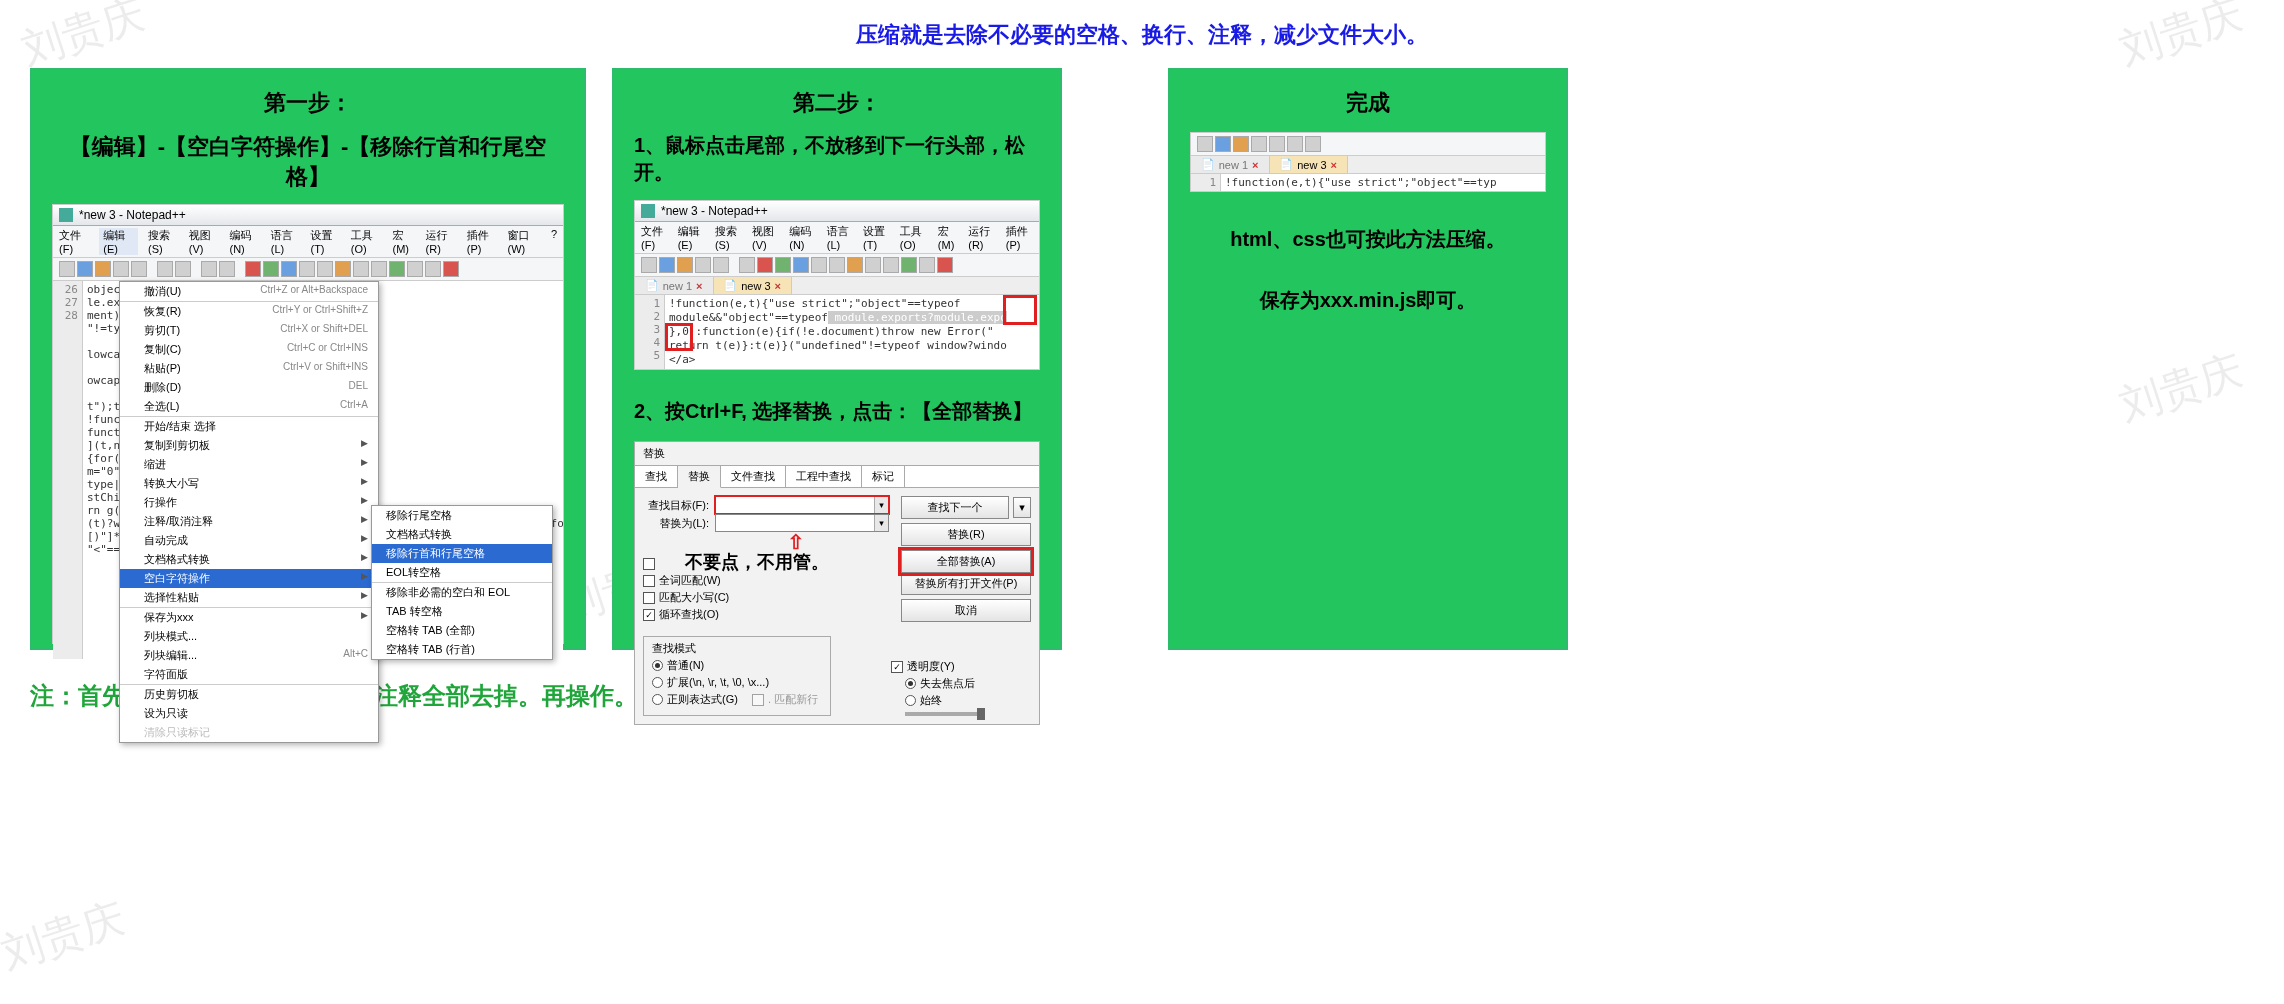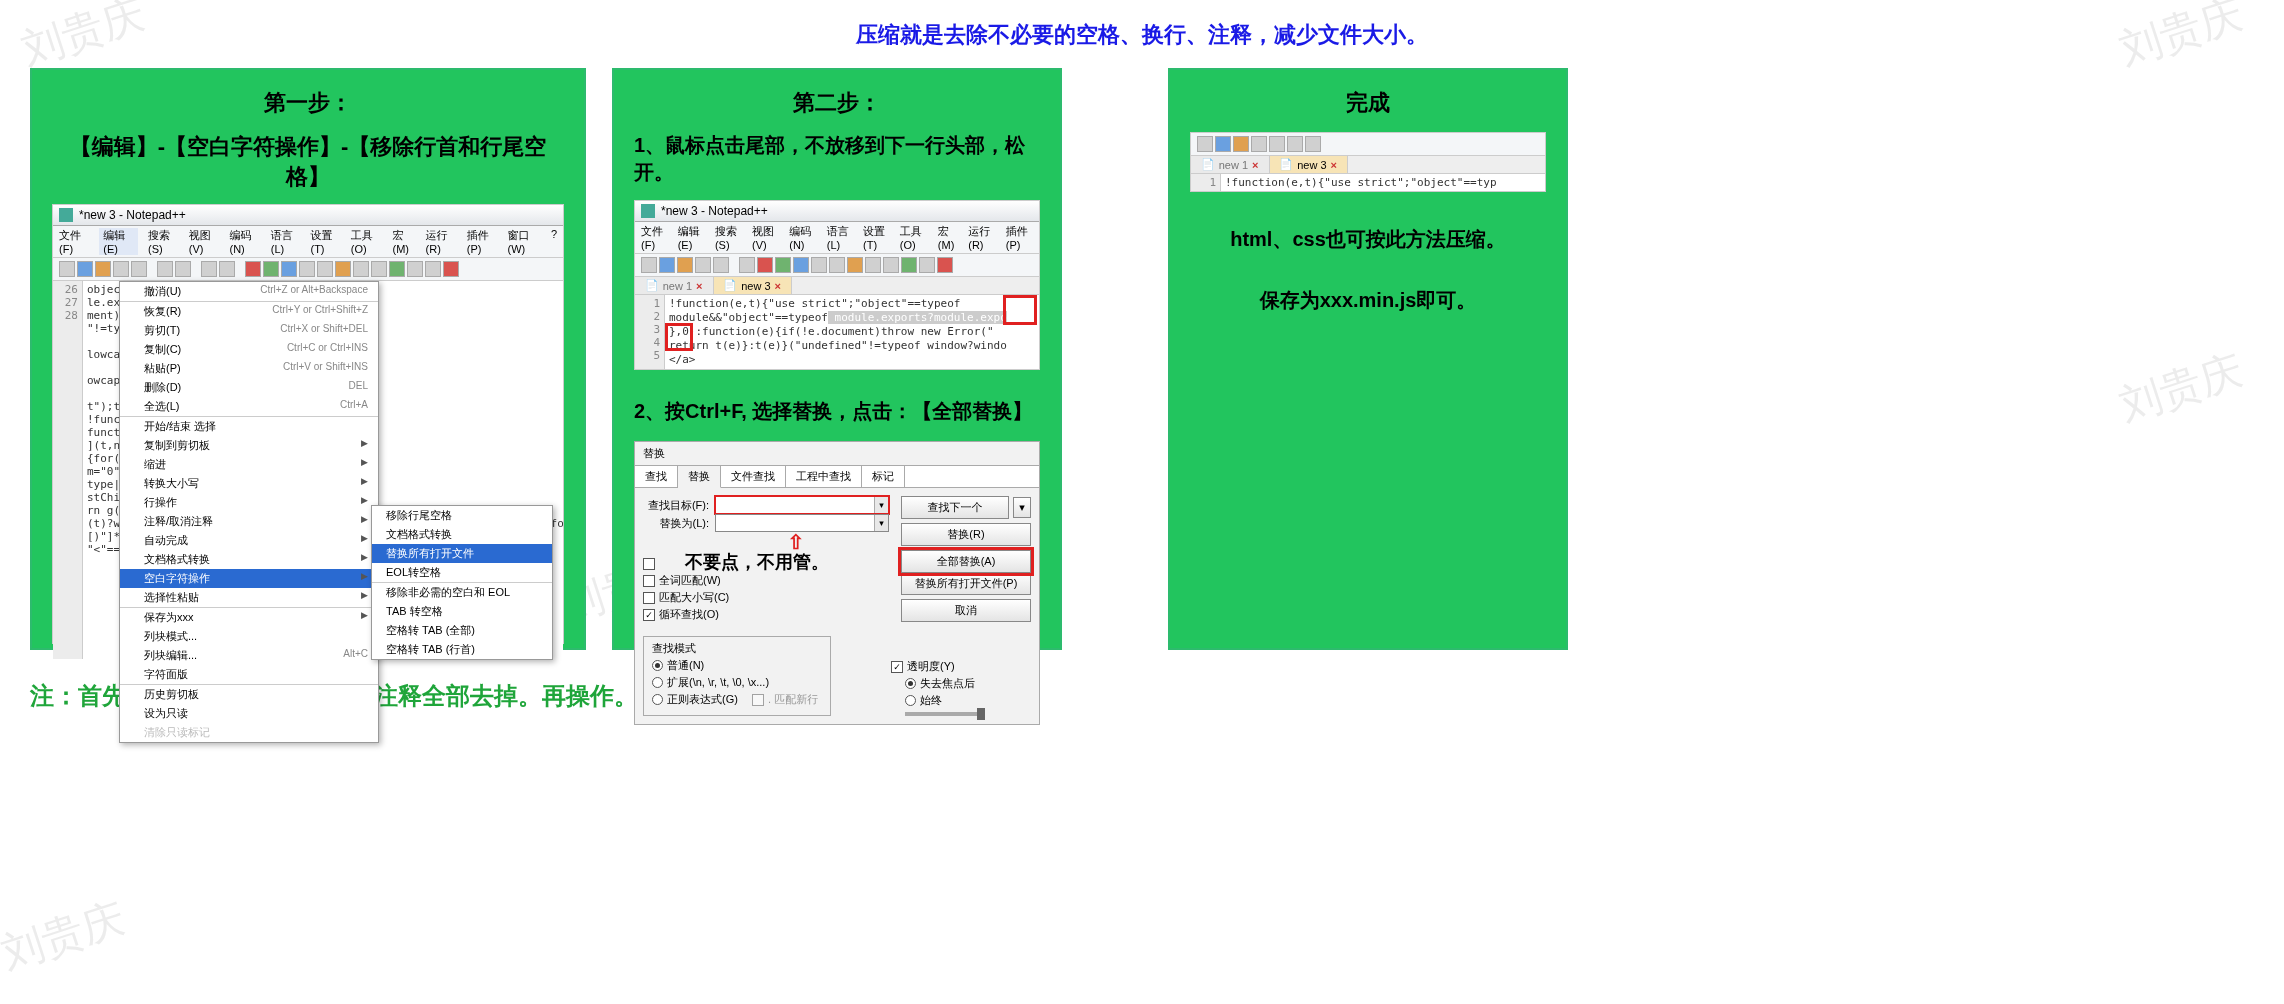--- a/index.html
+++ b/index.html
@@ -260,21 +260,21 @@
               <div class="dropdown-row">
                 <span>设为只读</span>
               </div>
               <div class="dropdown-row" style="color: rgb(187, 187, 187);">
                 <span>清除只读标记</span>
               </div>
             </div>
           <div class="submenu" id="sub1">
               <div class="dropdown-row">移除行尾空格</div>
               <div class="dropdown-row">文档格式转换</div>
-              <div class="dropdown-row hl">替换所有打开文件</div>
+              <div class="dropdown-row hl">移除行首和行尾空格</div>
               <div class="dropdown-row">EOL转空格</div>
               <div class="dropdown-row sep-top">移除非必需的空白和 EOL</div>
               <div class="dropdown-row">TAB 转空格</div>
               <div class="dropdown-row">空格转 TAB (全部)</div>
               <div class="dropdown-row">空格转 TAB (行首)</div>
             </div>
         </div>
       </div>
     </div>
 

